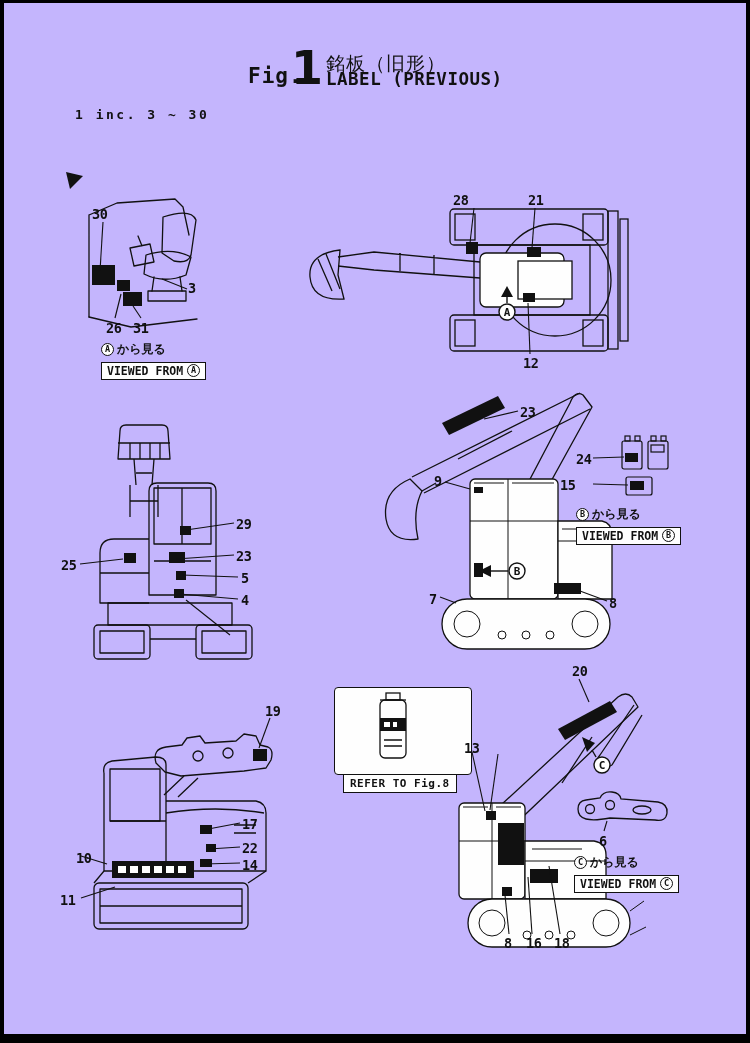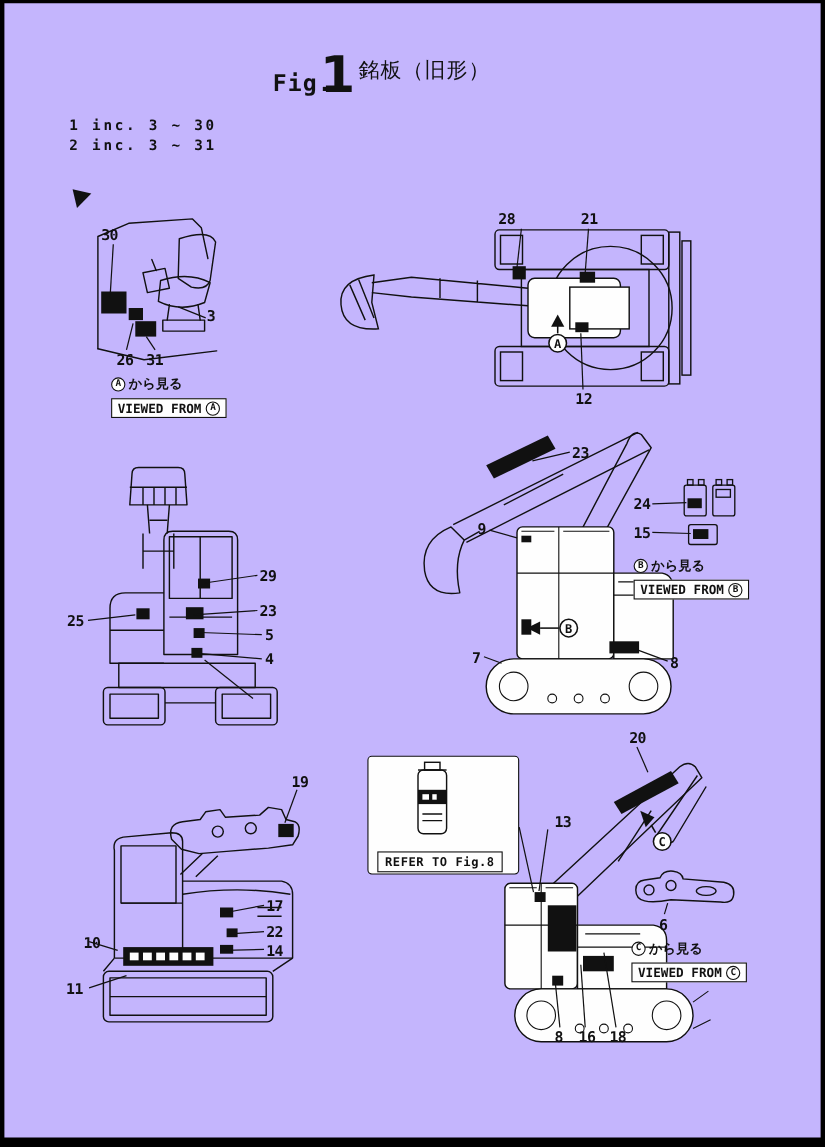--- a/index.html
+++ b/index.html
@@ -9,43 +9,43 @@
     border:4px solid #000;border-top-width:3px;border-bottom-width:9px;
     overflow:hidden;
     font-family:"DejaVu Sans Mono","Liberation Mono",monospace;color:#111;
   }
   svg.draw{position:absolute;overflow:visible}
   .figword{position:absolute;font-size:21px;font-weight:700;letter-spacing:1px}
   .fignum{position:absolute;font-size:46px;font-weight:700;line-height:1;font-family:"DejaVu Sans","Liberation Sans",sans-serif}
   .titlejp{position:absolute;font-size:19px;letter-spacing:1px;font-weight:400}
   .titleen{position:absolute;font-size:17.5px;font-weight:700;letter-spacing:.5px}
   .notes{position:absolute;font-size:13px;line-height:1.2;white-space:nowrap;font-weight:700}
-  .notes .latin{letter-spacing:2.5px;margin-left:4px;margin-bottom:2px}
+  .notes .latin{letter-spacing:2.5px;margin-left:16px;margin-bottom:2px}
   .co{position:absolute;font-size:13.5px;font-weight:700;letter-spacing:-.5px;white-space:nowrap;z-index:6}
   .viewbox{position:absolute;z-index:6}
   .vb-jp{display:flex;align-items:center;gap:3px;margin-bottom:2px;font-size:12px;font-weight:700}
-  .vb-en{display:inline-flex;align-items:flex-end;gap:4px;border:1.5px solid #111;padding:1px 5px;font-weight:700;font-size:11.5px;white-space:nowrap;background:#fefefe}
+  .vb-en{display:inline-flex;align-items:flex-start;gap:4px;border:1.5px solid #111;padding:1px 5px;font-weight:700;font-size:11.5px;white-space:nowrap;background:#fefefe}
   .circ{display:inline-flex;align-items:center;justify-content:center;width:13px;height:13px;border:1.3px solid #111;border-radius:50%;font-size:8.5px;font-weight:700;line-height:1;flex:0 0 auto;background:#fefefe}
   .serialbox{position:absolute;border:1.5px solid #111;padding:4px 3px;font-size:9.5px;font-weight:700;line-height:1.45;letter-spacing:-.3px;white-space:nowrap;background:#fefefe;z-index:6}
   .refbox{position:absolute;border:1.5px solid #111;border-radius:4px;background:#fefefe;z-index:4}
   .referlabel{position:absolute;border:1.5px solid #111;font-size:11px;font-weight:700;padding:2px 6px;white-space:nowrap;letter-spacing:.5px;background:#fefefe}
   .overlay{position:absolute;left:0;top:0;z-index:5;pointer-events:none}
 </style>
 </head>
 <body>
 
 <div class="page">
 
   <div class="figword" style="left:244px;top:61px">Fig.</div>
   <div class="fignum" style="left:287px;top:42px">1</div>
   <div class="titlejp" style="left:322px;top:48px">銘板（旧形）</div>
+  <div class="titleen" style="left:322px;top:66px">LABEL (PREVIOUS)</div>
 
   <div class="notes" style="left:55px;top:104px">
     <div class="latin">1 inc. 3 ~ 30</div>
-    <div class="latin">2 inc. 3 ~ 31</div>
   </div>
 
   <svg class="draw" style="left:73px;top:192px" width="150" height="152" viewBox="0 0 150 152">
     <g stroke="#111" fill="none" stroke-width="1.3" stroke-linecap="round" stroke-linejoin="round">
       <path d="M12,20 L12,122 M12,20 L40,8 L98,4 L106,12 M106,12 L112,40"></path>
       <path d="M12,122 L54,132 L120,124"></path>
       <path d="M86,22 Q114,13 119,25 L114,60 Q111,69 97,66 L85,58 Z"></path>
       <path d="M69,60 Q95,52 114,62 L109,80 Q87,89 67,79 Z"></path>
       <path d="M77,82 L75,96 M103,82 L105,96"></path>
       <rect x="71" y="96" width="38" height="10"></rect>
@@ -186,21 +186,21 @@
     <g fill="#fefefe" stroke="none">
       <rect x="32" y="165" width="8" height="7"></rect>
         <rect x="44" y="165" width="8" height="7"></rect>
       <rect x="56" y="165" width="8" height="7"></rect>
         <rect x="68" y="165" width="8" height="7"></rect>
       <rect x="80" y="165" width="8" height="7"></rect>
         <rect x="92" y="165" width="8" height="7"></rect>
     </g>
   </svg>
 
-  <div class="refbox" style="left:330px;top:684px;width:138px;height:108px">
+  <div class="refbox" style="left:330px;top:684px;width:138px;height:88px">
     <svg class="draw" style="left:0;top:0" width="138" height="86" viewBox="0 0 138 86">
       <g stroke="#111" fill="none" stroke-width="1.3">
         <rect x="51" y="5" width="14" height="7"></rect>
         <path d="M45,12 L71,12"></path>
         <rect x="45" y="12" width="26" height="58" rx="5"></rect>
         <path d="M49,52 L67,52 M49,58 L67,58"></path>
       </g>
       <rect x="45" y="30" width="26" height="13" fill="#111"></rect>
       <g fill="#fefefe" stroke="none">
           <rect x="49" y="34" width="6" height="5"></rect>
@@ -314,34 +314,34 @@
   <div class="co" style="left:102px;top:317px">26</div>
   <div class="co" style="left:129px;top:317px">31</div>
   <div class="co" style="left:449px;top:189px">28</div>
   <div class="co" style="left:524px;top:189px">21</div>
   <div class="co" style="left:519px;top:352px">12</div>
   <div class="co" style="left:516px;top:401px">23</div>
   <div class="co" style="left:430px;top:470px">9</div>
   <div class="co" style="left:425px;top:588px">7</div>
   <div class="co" style="left:605px;top:592px">8</div>
   <div class="co" style="left:572px;top:448px">24</div>
-  <div class="co" style="left:572px;top:474px">15</div>
+  <div class="co" style="left:556px;top:474px">15</div>
   <div class="co" style="left:57px;top:554px">25</div>
   <div class="co" style="left:232px;top:513px">29</div>
   <div class="co" style="left:232px;top:545px">23</div>
   <div class="co" style="left:237px;top:567px">5</div>
   <div class="co" style="left:237px;top:589px">4</div>
   <div class="co" style="left:261px;top:700px">19</div>
   <div class="co" style="left:238px;top:813px">17</div>
   <div class="co" style="left:238px;top:837px">22</div>
   <div class="co" style="left:238px;top:854px">14</div>
   <div class="co" style="left:72px;top:847px">10</div>
   <div class="co" style="left:56px;top:889px">11</div>
   <div class="co" style="left:568px;top:660px">20</div>
-  <div class="co" style="left:500px;top:737px">13</div>
+  <div class="co" style="left:460px;top:737px">13</div>
   <div class="co" style="left:595px;top:830px">6</div>
   <div class="co" style="left:500px;top:932px">8</div>
   <div class="co" style="left:522px;top:932px">16</div>
   <div class="co" style="left:550px;top:932px">18</div>
 
   <div class="viewbox" style="left:97px;top:338px">
     <div class="vb-jp">
       <span class="circ">A</span>
         <span>から見る</span>
     </div>

